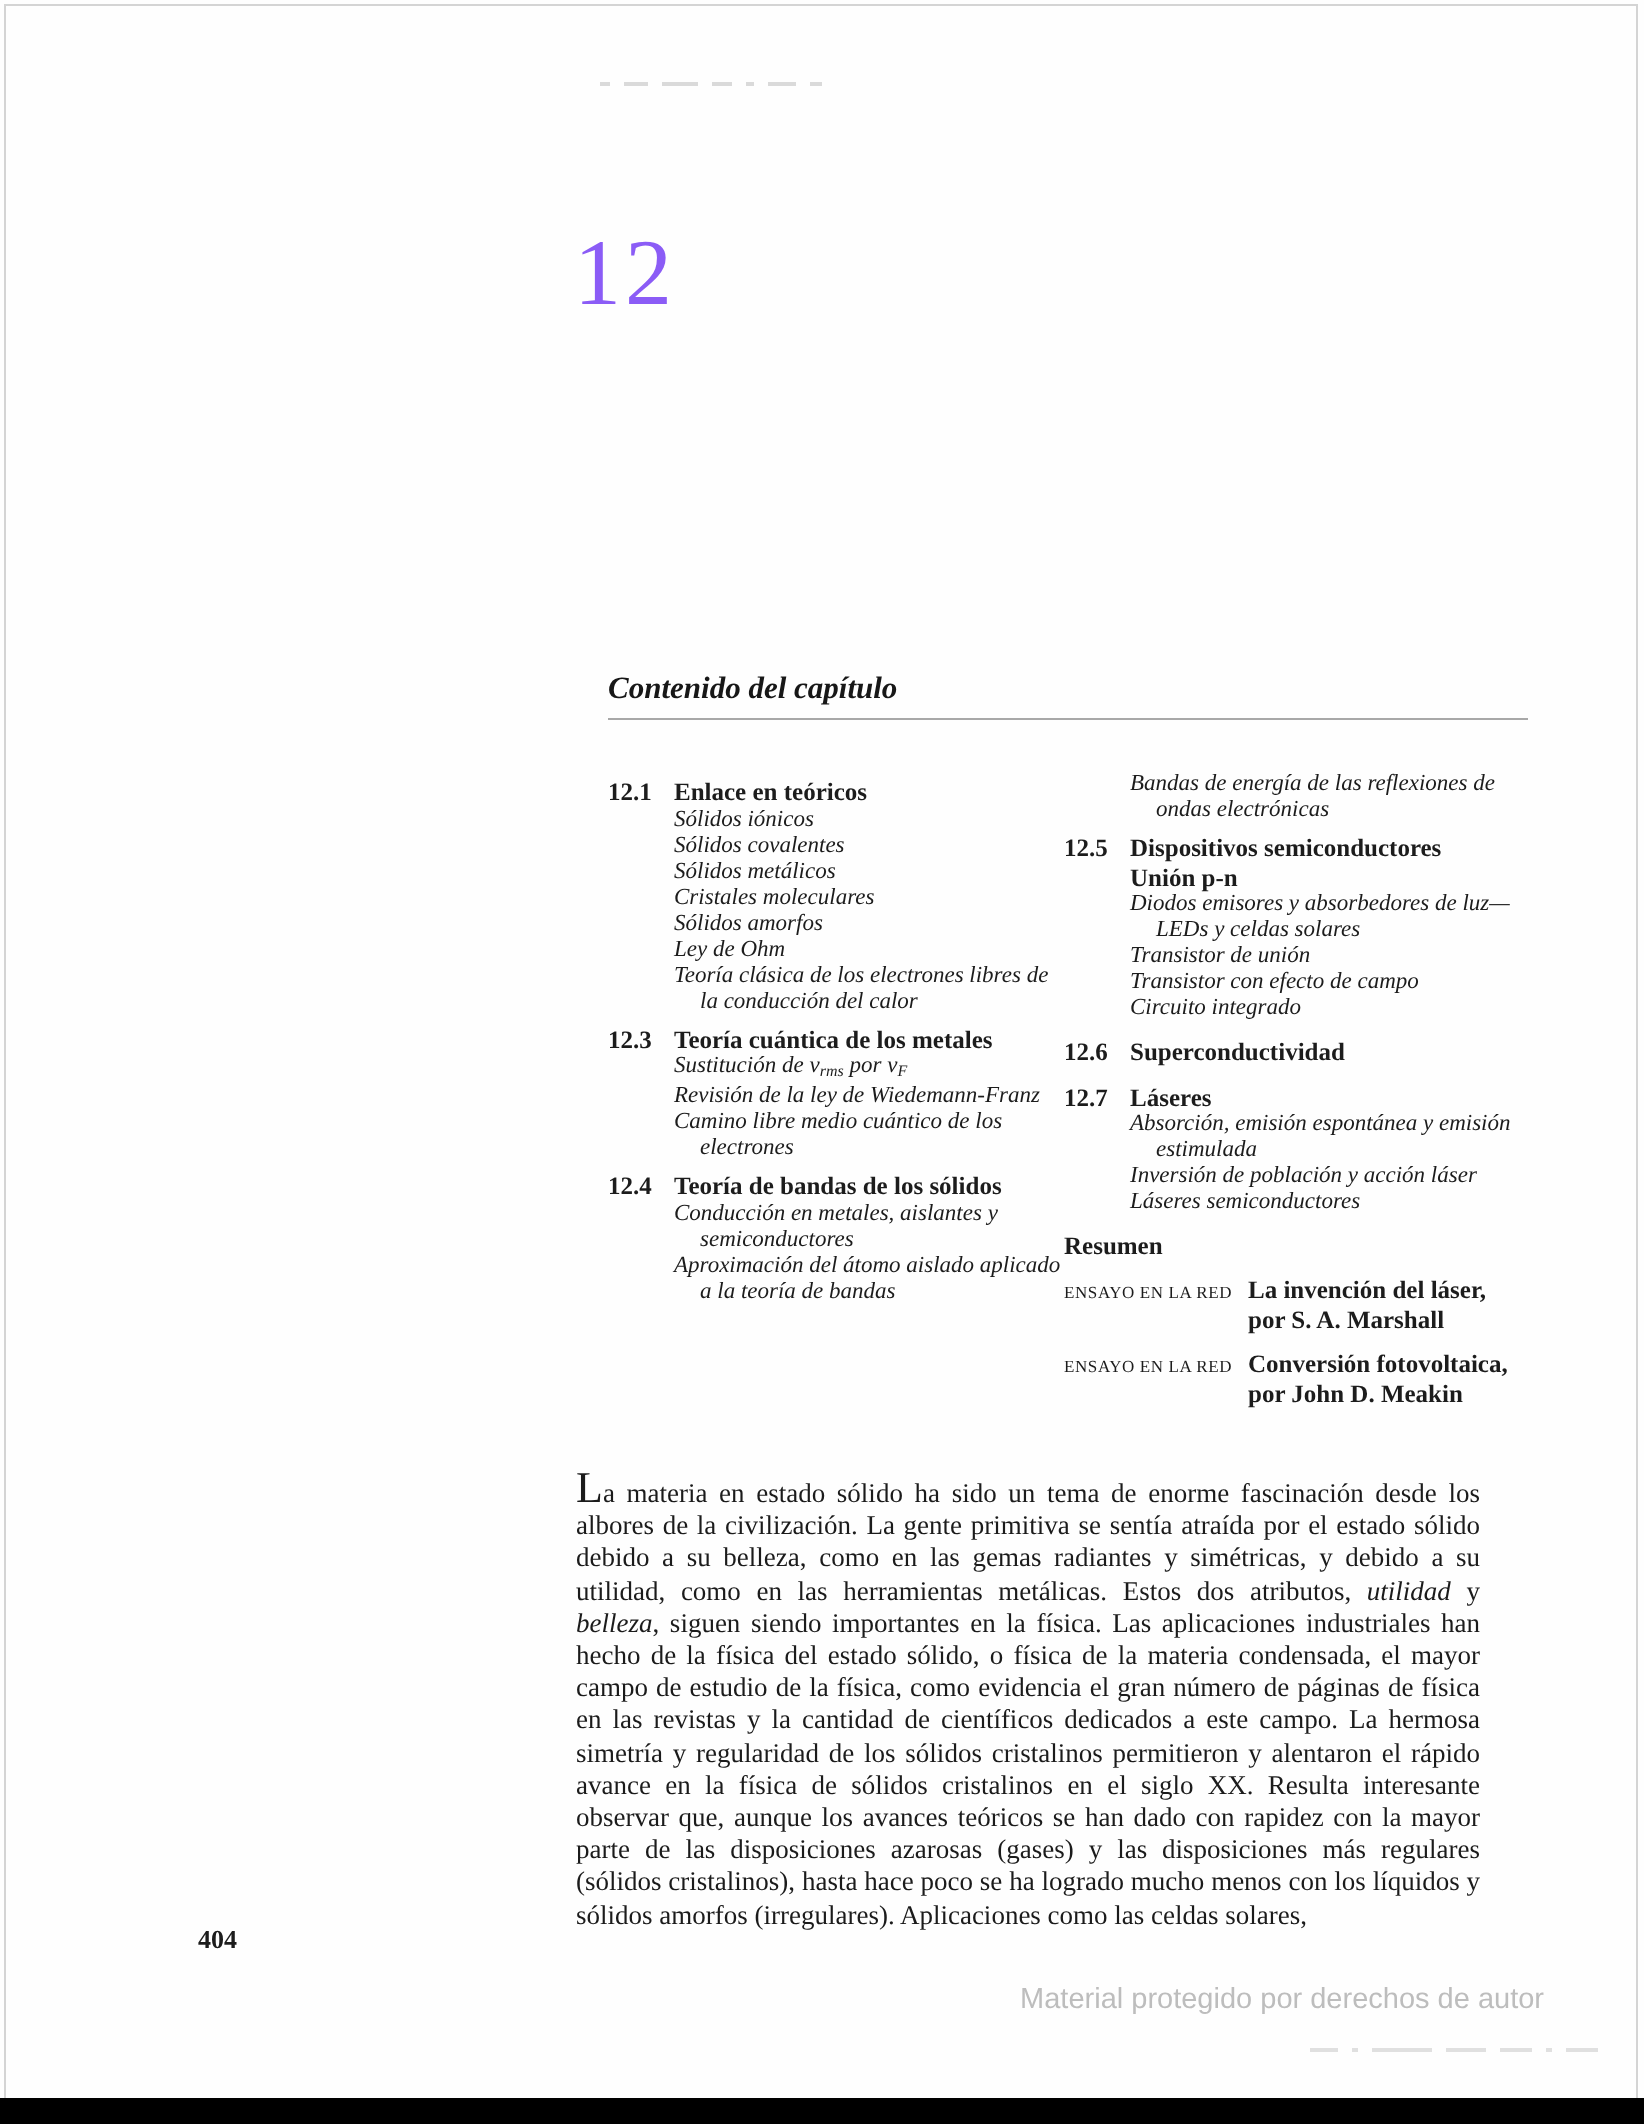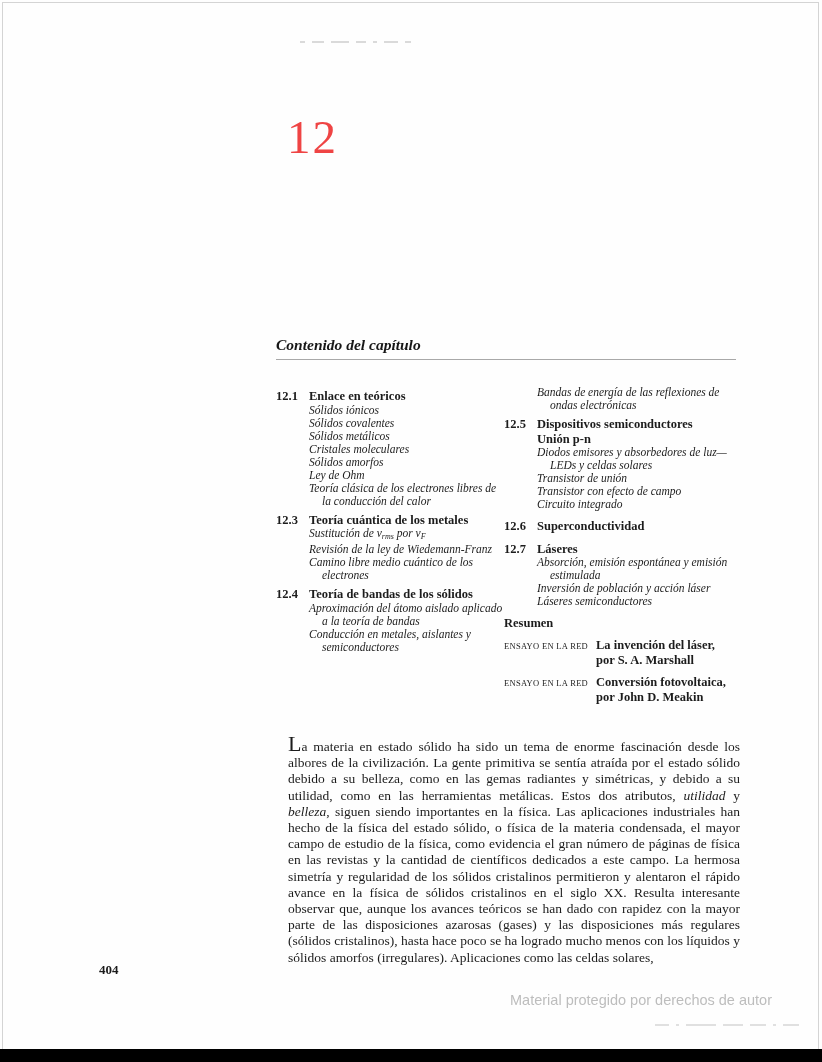--- a/index.html
+++ b/index.html
@@ -15,28 +15,28 @@
   .bottom-bar { position:absolute; left:0; right:0; bottom:0; height:13px; background:#000; }
 
   .dashes { position:absolute; display:flex; gap:7px; align-items:center; }
   .dashes span { height:2px; background:#dadada; display:inline-block; }
   .dashes.top  { left:300px; top:41px; }
   .dashes.bot  { left:655px; top:1024px; }
   .dashes.bot span { background:#e0e0e0; }
 
   .chapter-number {
     position:absolute; left:287px; top:112px;
-    font-size:47px; line-height:50px; color:#ef4444; letter-spacing:2px;
+    font-size:47px; line-height:50px; color:#8b5cf6; letter-spacing:2px;
   }
   .chapter-title {
     position:absolute; left:286px; top:172px;
     font-size:34px; line-height:40px; color:#141414;
   }
 
-  .toc { position:absolute; left:276px; top:336px; width:460px; }
+  .toc { position:absolute; left:304px; top:336px; width:460px; }
   .toc-heading {
     font-size:15.5px; font-weight:bold; font-style:italic;
     padding-bottom:5px; border-bottom:1.5px solid #a8a8a8; color:#171717;
   }
   .toc-cols { display:flex; margin-top:24px; }
   .toc-col-left  { width:228px; }
   .toc-col-right { width:232px; }
 
   .entry { display:flex; margin-top:5px; }
   .num    { width:33px; font-weight:bold; font-size:12.5px; line-height:14.5px; flex:none; }
@@ -106,22 +106,22 @@
           <span class="etitle">Teoría cuántica de los metales</span>
         </div>
         <div class="sub"><span>Sustitución de v</span><span class="vsub">rms</span><span> por v</span><span class="vsub">F</span></div>
         <div class="sub">Revisión de la ley de Wiedemann-Franz</div>
         <div class="sub">Camino libre medio cuántico de los electrones</div>
 
         <div class="entry">
           <span class="num">12.4</span>
           <span class="etitle">Teoría de bandas de los sólidos</span>
         </div>
+        <div class="sub">Conducción en metales, aislantes y semiconductores</div>
         <div class="sub">Aproximación del átomo aislado aplicado a la teoría de bandas</div>
-        <div class="sub">Conducción en metales, aislantes y semiconductores</div>
       </div>
 
       <div class="toc-col-right">
         <div class="sub" style="margin-top:2px">Bandas de energía de las reflexiones de ondas electrónicas</div>
 
         <div class="entry">
           <span class="num">12.5</span>
           <span class="etitle">Dispositivos semiconductores</span>
         </div>
         <div class="etitle2">Unión p-n</div>

